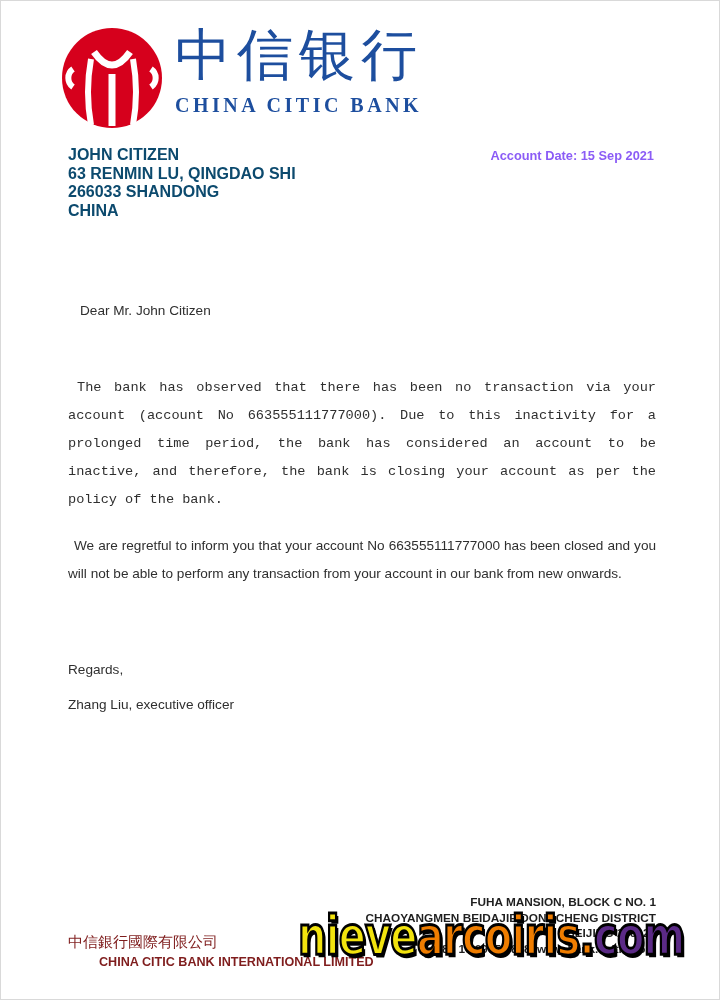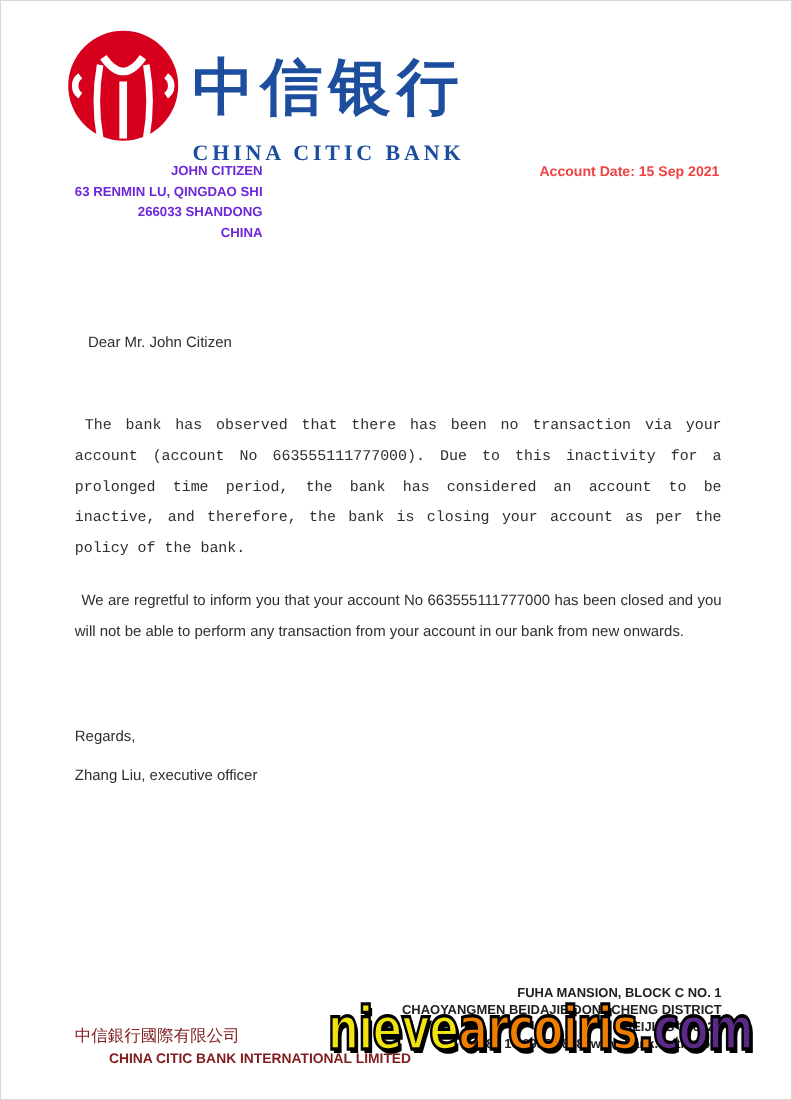--- a/index.html
+++ b/index.html
@@ -11,32 +11,32 @@
     overflow:hidden;
     font-family:"Liberation Sans","DejaVu Sans",sans-serif;
     color:#2e2e2e;
     box-shadow:inset 0 0 0 1px #d9d9d9;
   }
   
   .logo{position:absolute;left:60px;top:26px;width:104px;height:104px;}
   .brand{position:absolute;left:175px;top:22px;width:290px;}
   .brand-cn{
     font-family:"DejaVu Serif","Liberation Serif",serif;
-    font-size:56px;line-height:66px;font-weight:700;
-    letter-spacing:6px;white-space:nowrap;margin-top:24px;
+    font-size:56px;line-height:66px;font-weight:400;
+    letter-spacing:6px;white-space:nowrap;
   }
   .brand-en{
     font-family:"Liberation Serif","DejaVu Serif",serif;
     font-size:20px;font-weight:600;letter-spacing:3.5px;
-    margin-top:16px;white-space:nowrap;
+    margin-top:6px;white-space:nowrap;
   }
   
-  .recipient{position:absolute;left:68px;top:146px;font-size:12px;line-height:18.5px;color:#6d28d9;font-weight:600;text-align:right;}
+  .recipient{position:absolute;left:68px;top:146px;font-size:16px;line-height:18.5px;color:#0c4a6e;font-weight:600;}
   .recipient .line-0{font-weight:700;}
-  .account-date{position:absolute;right:66px;top:148px;font-size:12.8px;font-weight:600;color:#ef4444;}
+  .account-date{position:absolute;right:66px;top:148px;font-size:12.8px;font-weight:600;color:#8b5cf6;}
   
   .body-block{position:absolute;left:68px;right:64px;font-size:13.6px;line-height:28px;color:#2f2f2f;}
   .salutation{top:297px;text-indent:12px;}
   .para-1{top:374px;text-align:justify;text-indent:9px;font-family:Liberation Mono, monospace;}
   .para-2{top:532px;text-align:justify;text-indent:6px;}
   .closing{top:656px;}
   .signature{top:691px;}
   
   .footer-left{position:absolute;left:68px;top:932px;color:#7f1d1d;}
   .footer-company-cn{font-size:15px;line-height:20px;font-weight:500;}

